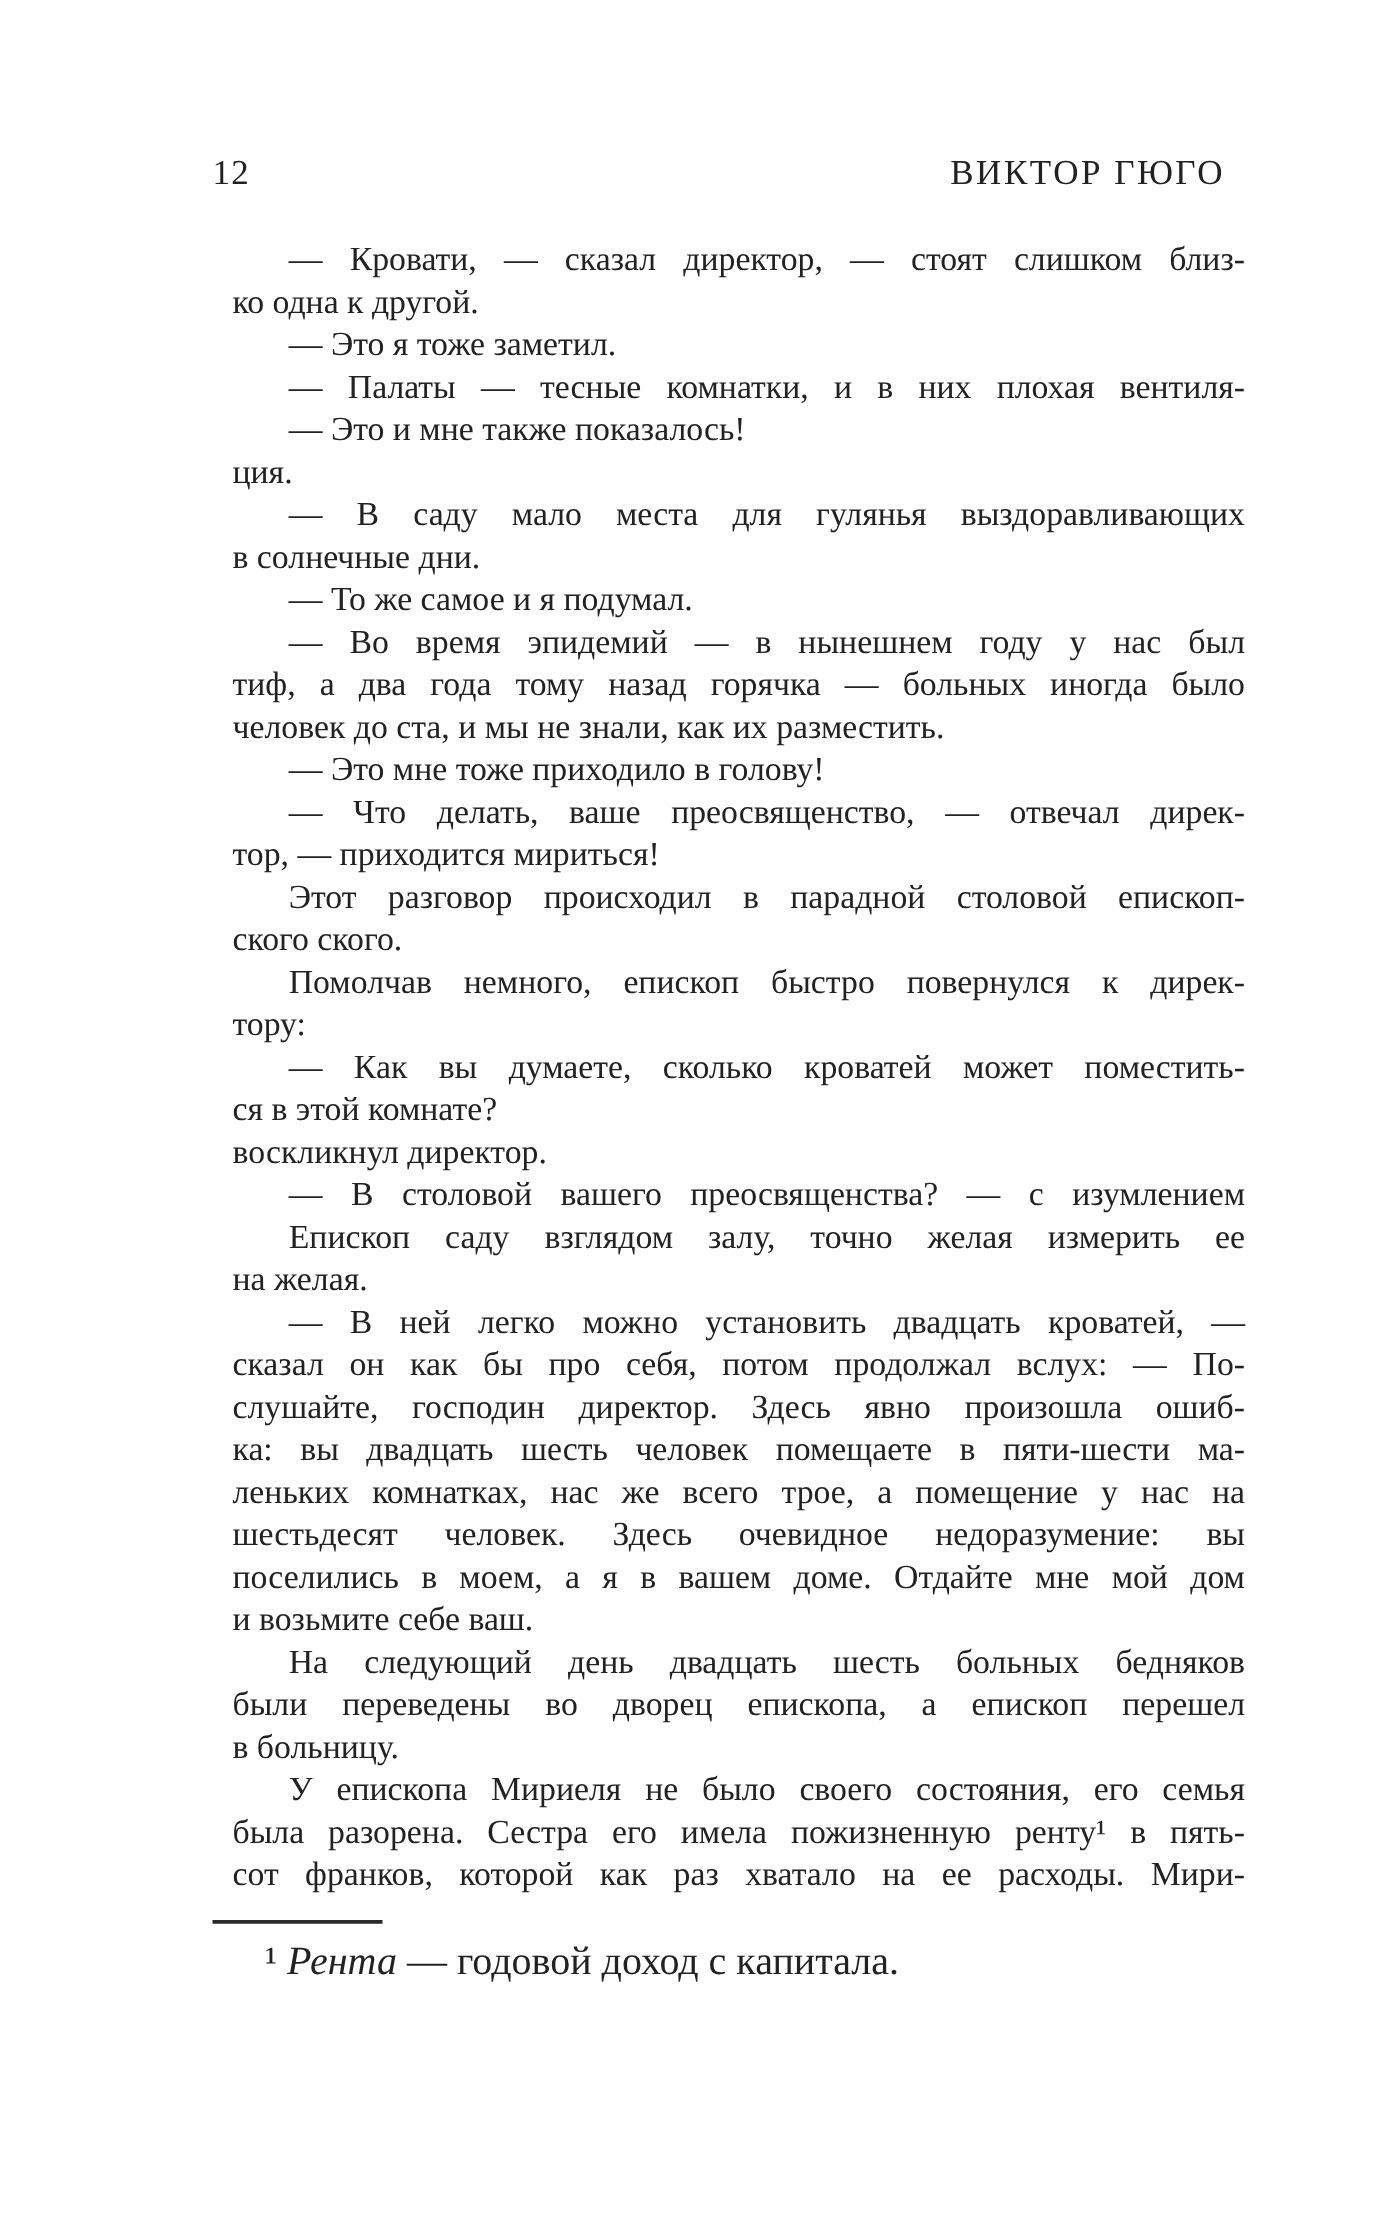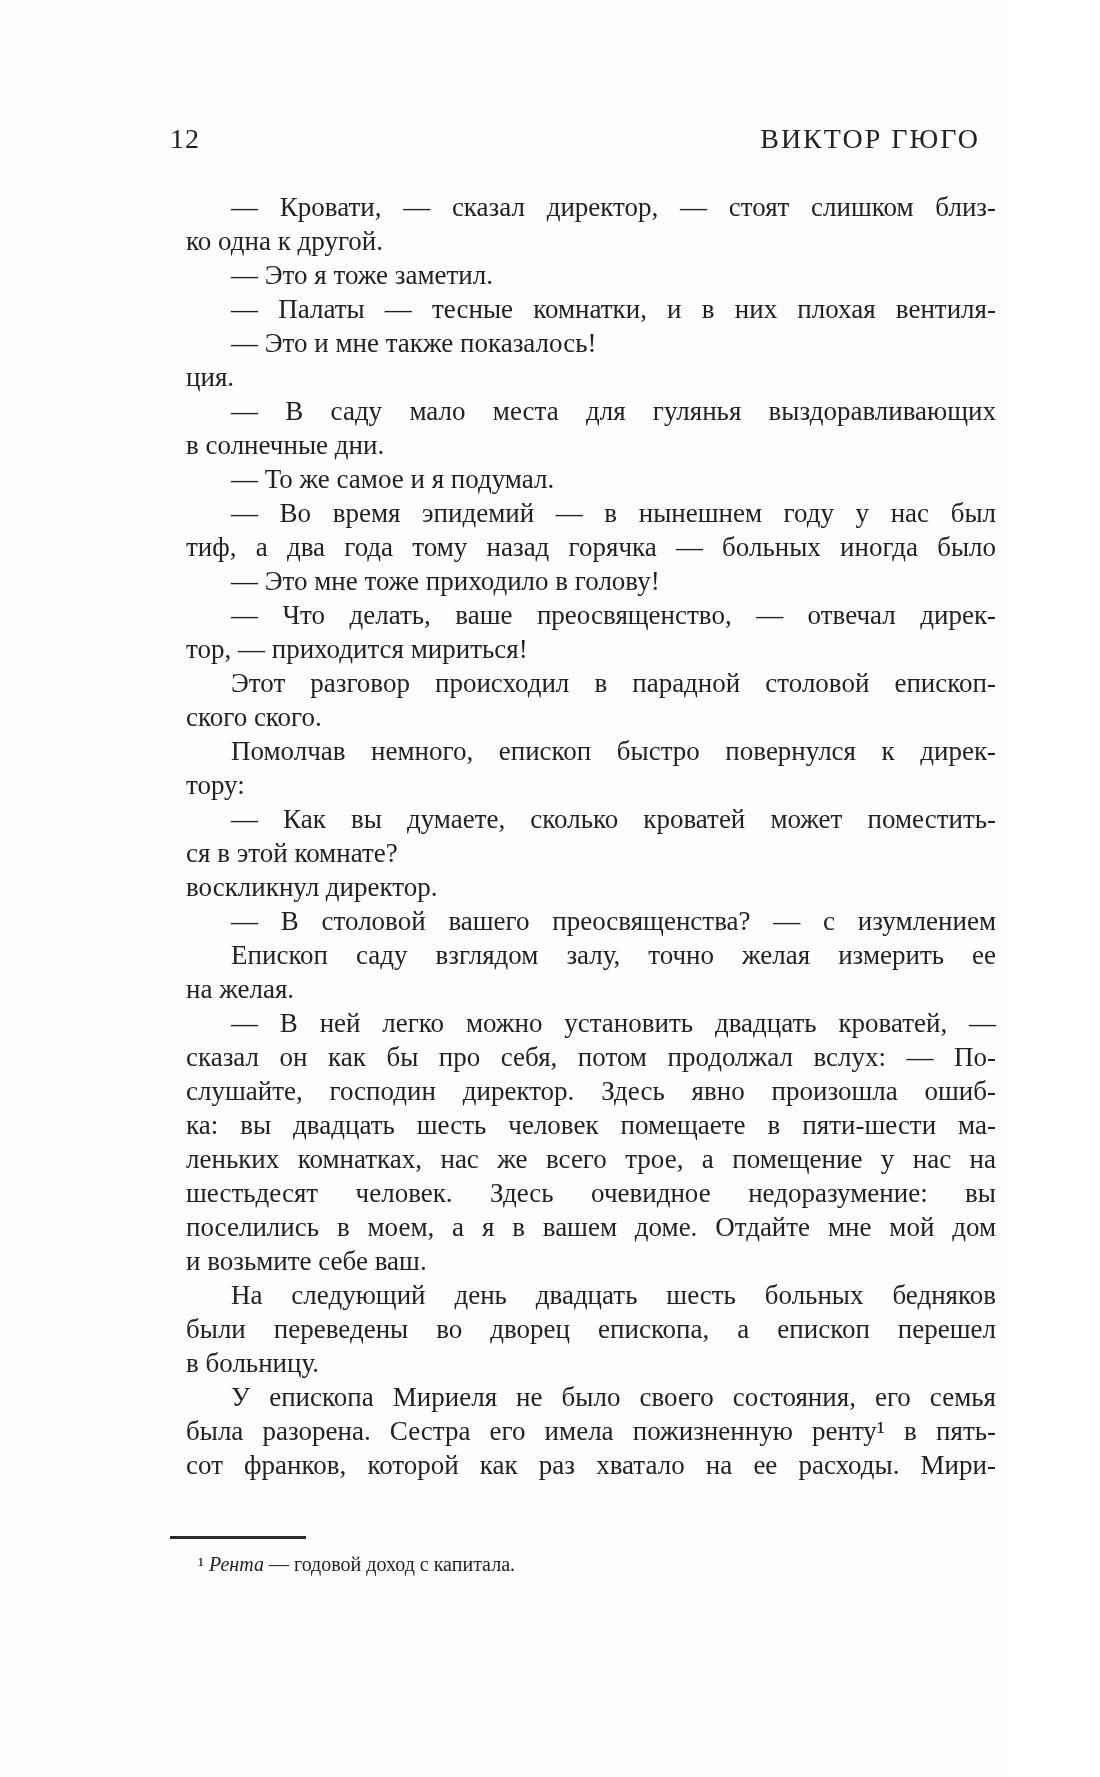--- a/index.html
+++ b/index.html
@@ -61,24 +61,24 @@
     left: 170px;
     top: 1536px;
     width: 810px;
   }
   .footnote-rule {
     width: 136px;
     border-top: 3px solid #2b2b2b;
     margin-bottom: 10px;
   }
   .footnote-line {
-    font-size: 20px;
+    font-size: 32px;
     line-height: 30px;
     padding-left: 28px;
-    margin: 0;
+    margin: 14px;
   }
   .footnote-line em {
     font-style: italic;
   }
 </style>
 </head>
 <body>
 
 <div class="page">
 
@@ -92,20 +92,21 @@
       <div class="line">ко одна к другой.</div>
       <div class="line indent">— Это я тоже заметил.</div>
       <div class="line indent just">— Палаты — тесные комнатки, и в них плохая вентиля-</div>
       <div class="line indent">— Это и мне также показалось!</div>
       <div class="line">ция.</div>
       <div class="line indent just">— В саду мало места для гулянья выздоравливающих</div>
       <div class="line">в солнечные дни.</div>
       <div class="line indent">— То же самое и я подумал.</div>
       <div class="line indent just">— Во время эпидемий — в нынешнем году у нас был</div>
       <div class="line just">тиф, а два года тому назад горячка — больных иногда было</div>
+      <div class="line">человек до ста, и мы не знали, как их разместить.</div>
       <div class="line indent">— Это мне тоже приходило в голову!</div>
       <div class="line indent just">— Что делать, ваше преосвященство, — отвечал дирек-</div>
       <div class="line">тор, — приходится мириться!</div>
       <div class="line indent just">Этот разговор происходил в парадной столовой епископ-</div>
       <div class="line">ского ского.</div>
       <div class="line indent just">Помолчав немного, епископ быстро повернулся к дирек-</div>
       <div class="line">тору:</div>
       <div class="line indent just">— Как вы думаете, сколько кроватей может поместить-</div>
       <div class="line">ся в этой комнате?</div>
       <div class="line">воскликнул директор.</div>

